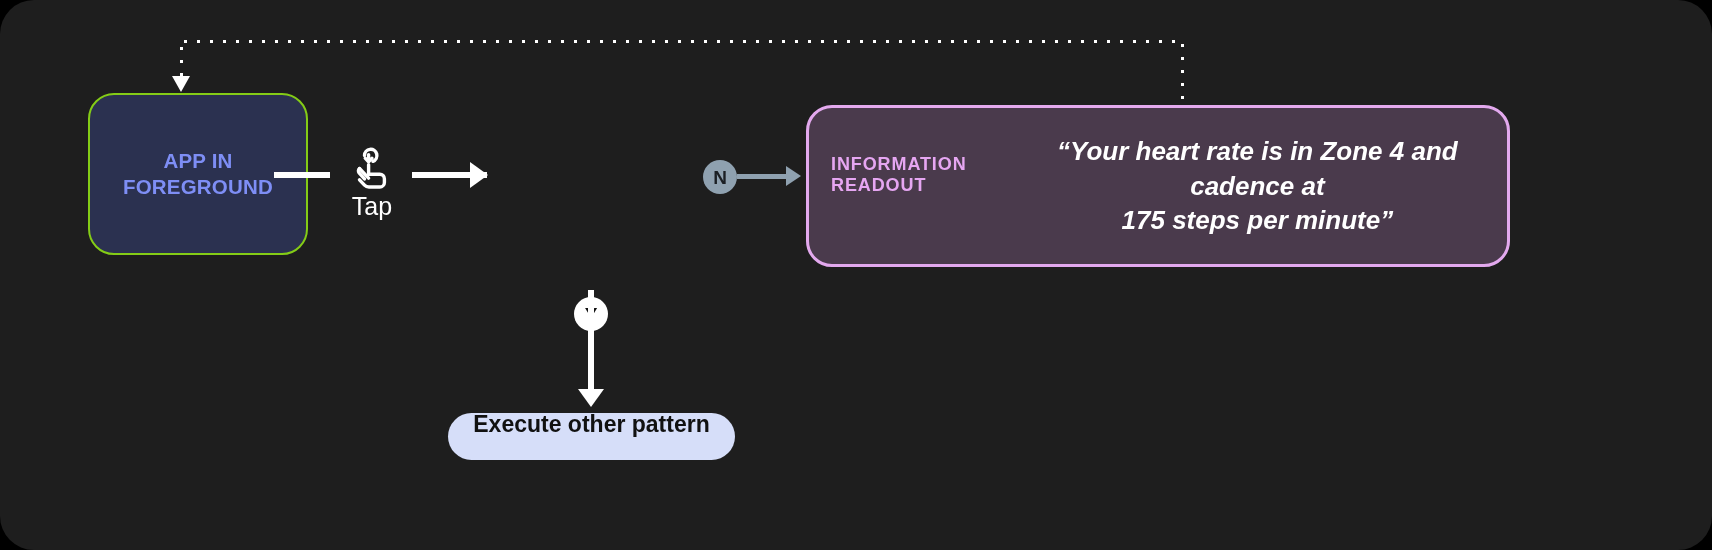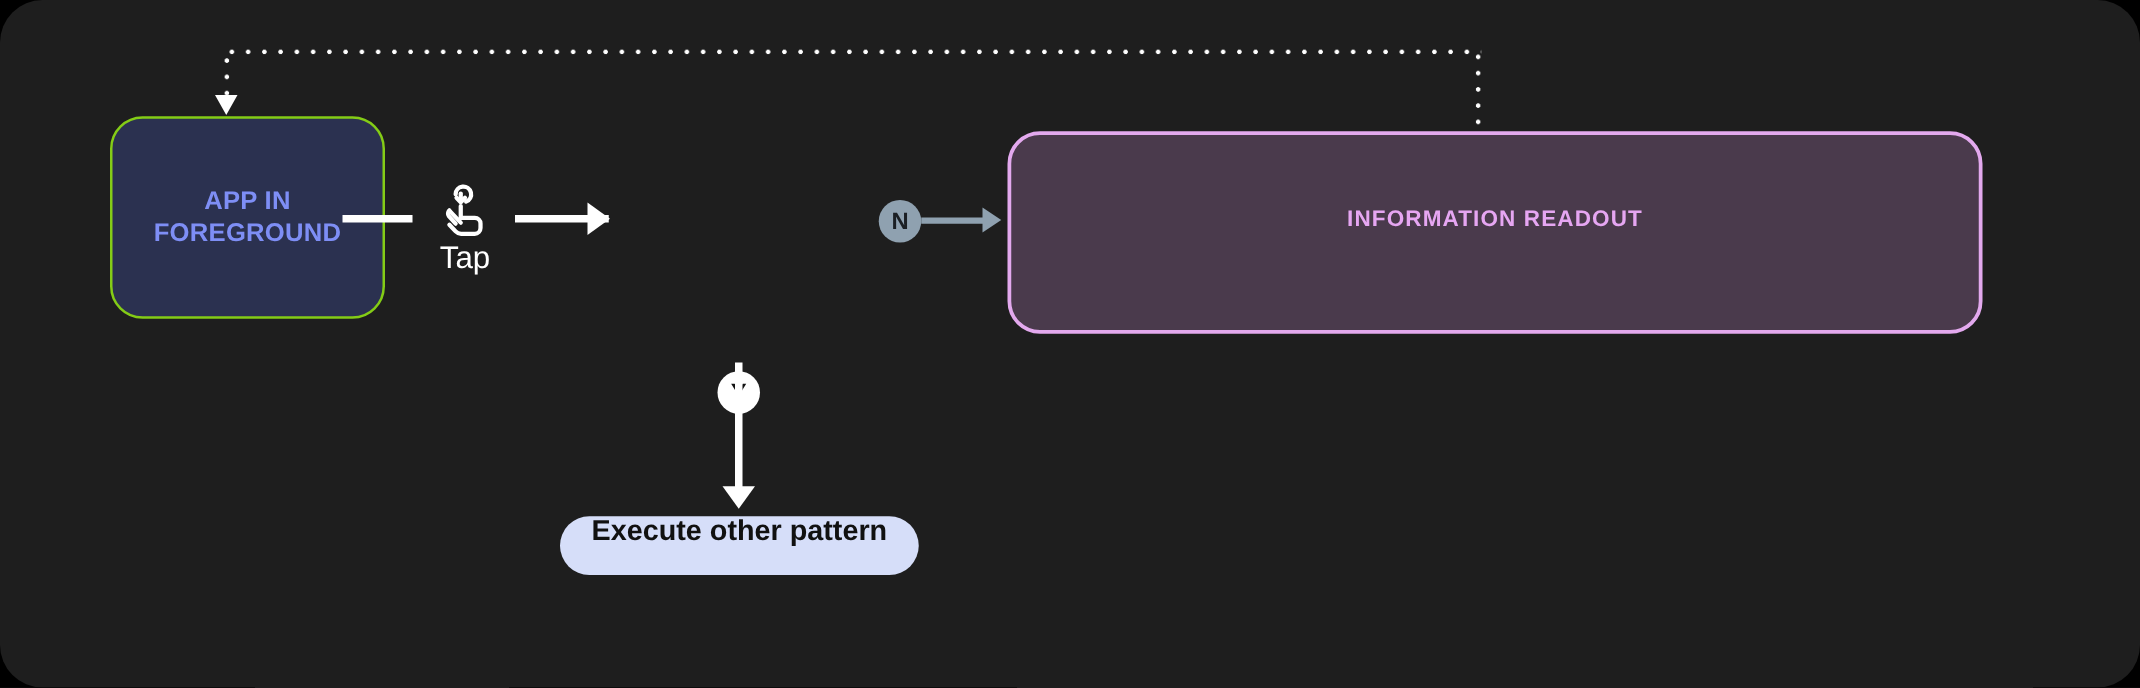--- a/index.html
+++ b/index.html
@@ -127,21 +127,21 @@
     left: 574px; top: 297px;
     background: #ffffff;
     color: #111111;
   }
 
   
   #readout {
     position: absolute;
     left: 806px;
     top: 105px;
-    width: 780px;
+    width: 704px;
     height: 162px;
     box-sizing: border-box;
     background: #4a3a4c;
     border: 3px solid #e3a9ee;
     border-radius: 26px;
     display: flex;
     flex-direction: row;
     align-items: center;
     justify-content: center;
     padding: 0 22px;
@@ -279,20 +279,22 @@
   <div class="conn" id="edge-tap-dia"></div>
   <div class="arrow-right" id="arrowhead-dia"></div>
 
 
   <div class="badge" id="badge-n">N</div>
   <div id="edge-n-readout"></div>
   <div id="arrowhead-readout"></div>
 
   <div id="readout">
     <div class="head">INFORMATION READOUT</div>
+    <div class="body">“Your heart rate is in Zone 4 and cadence at
+175 steps per minute”</div>
   </div>
 
   <div class="badge" id="badge-y">Y</div>
   <div class="conn" id="edge-dia-down"></div>
   <div class="arrow-down" id="arrowhead-pill"></div>
 
   <div id="pill">
     <div class="label">Execute other pattern</div>
   </div>
 

